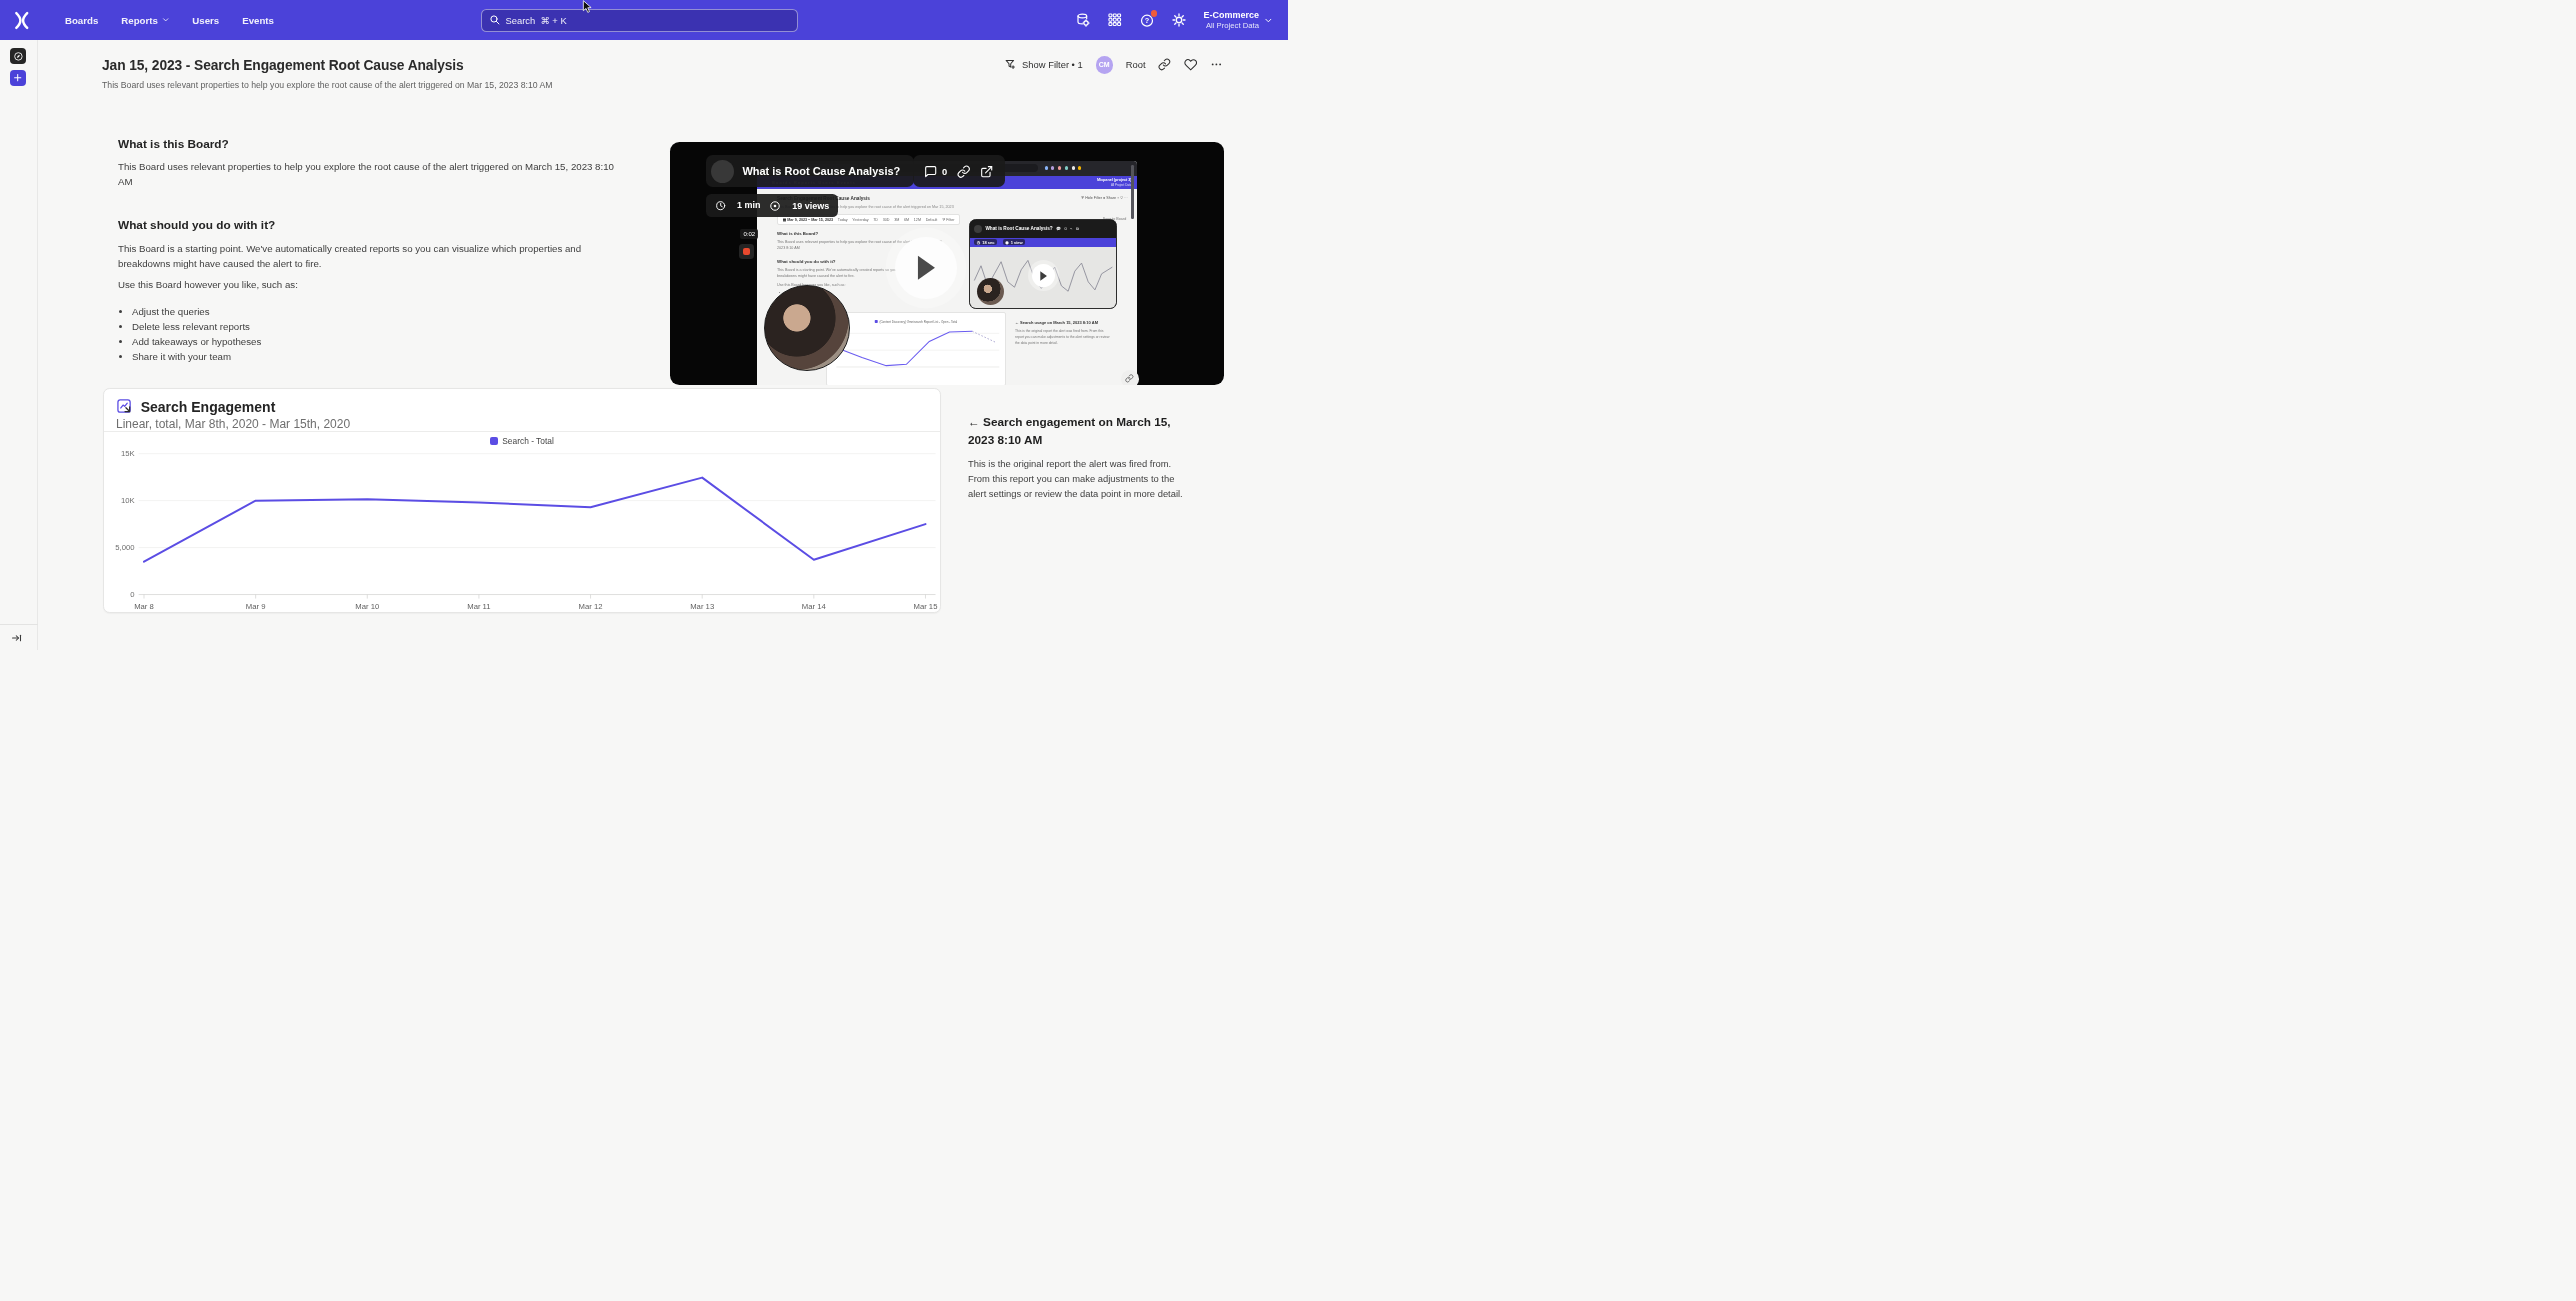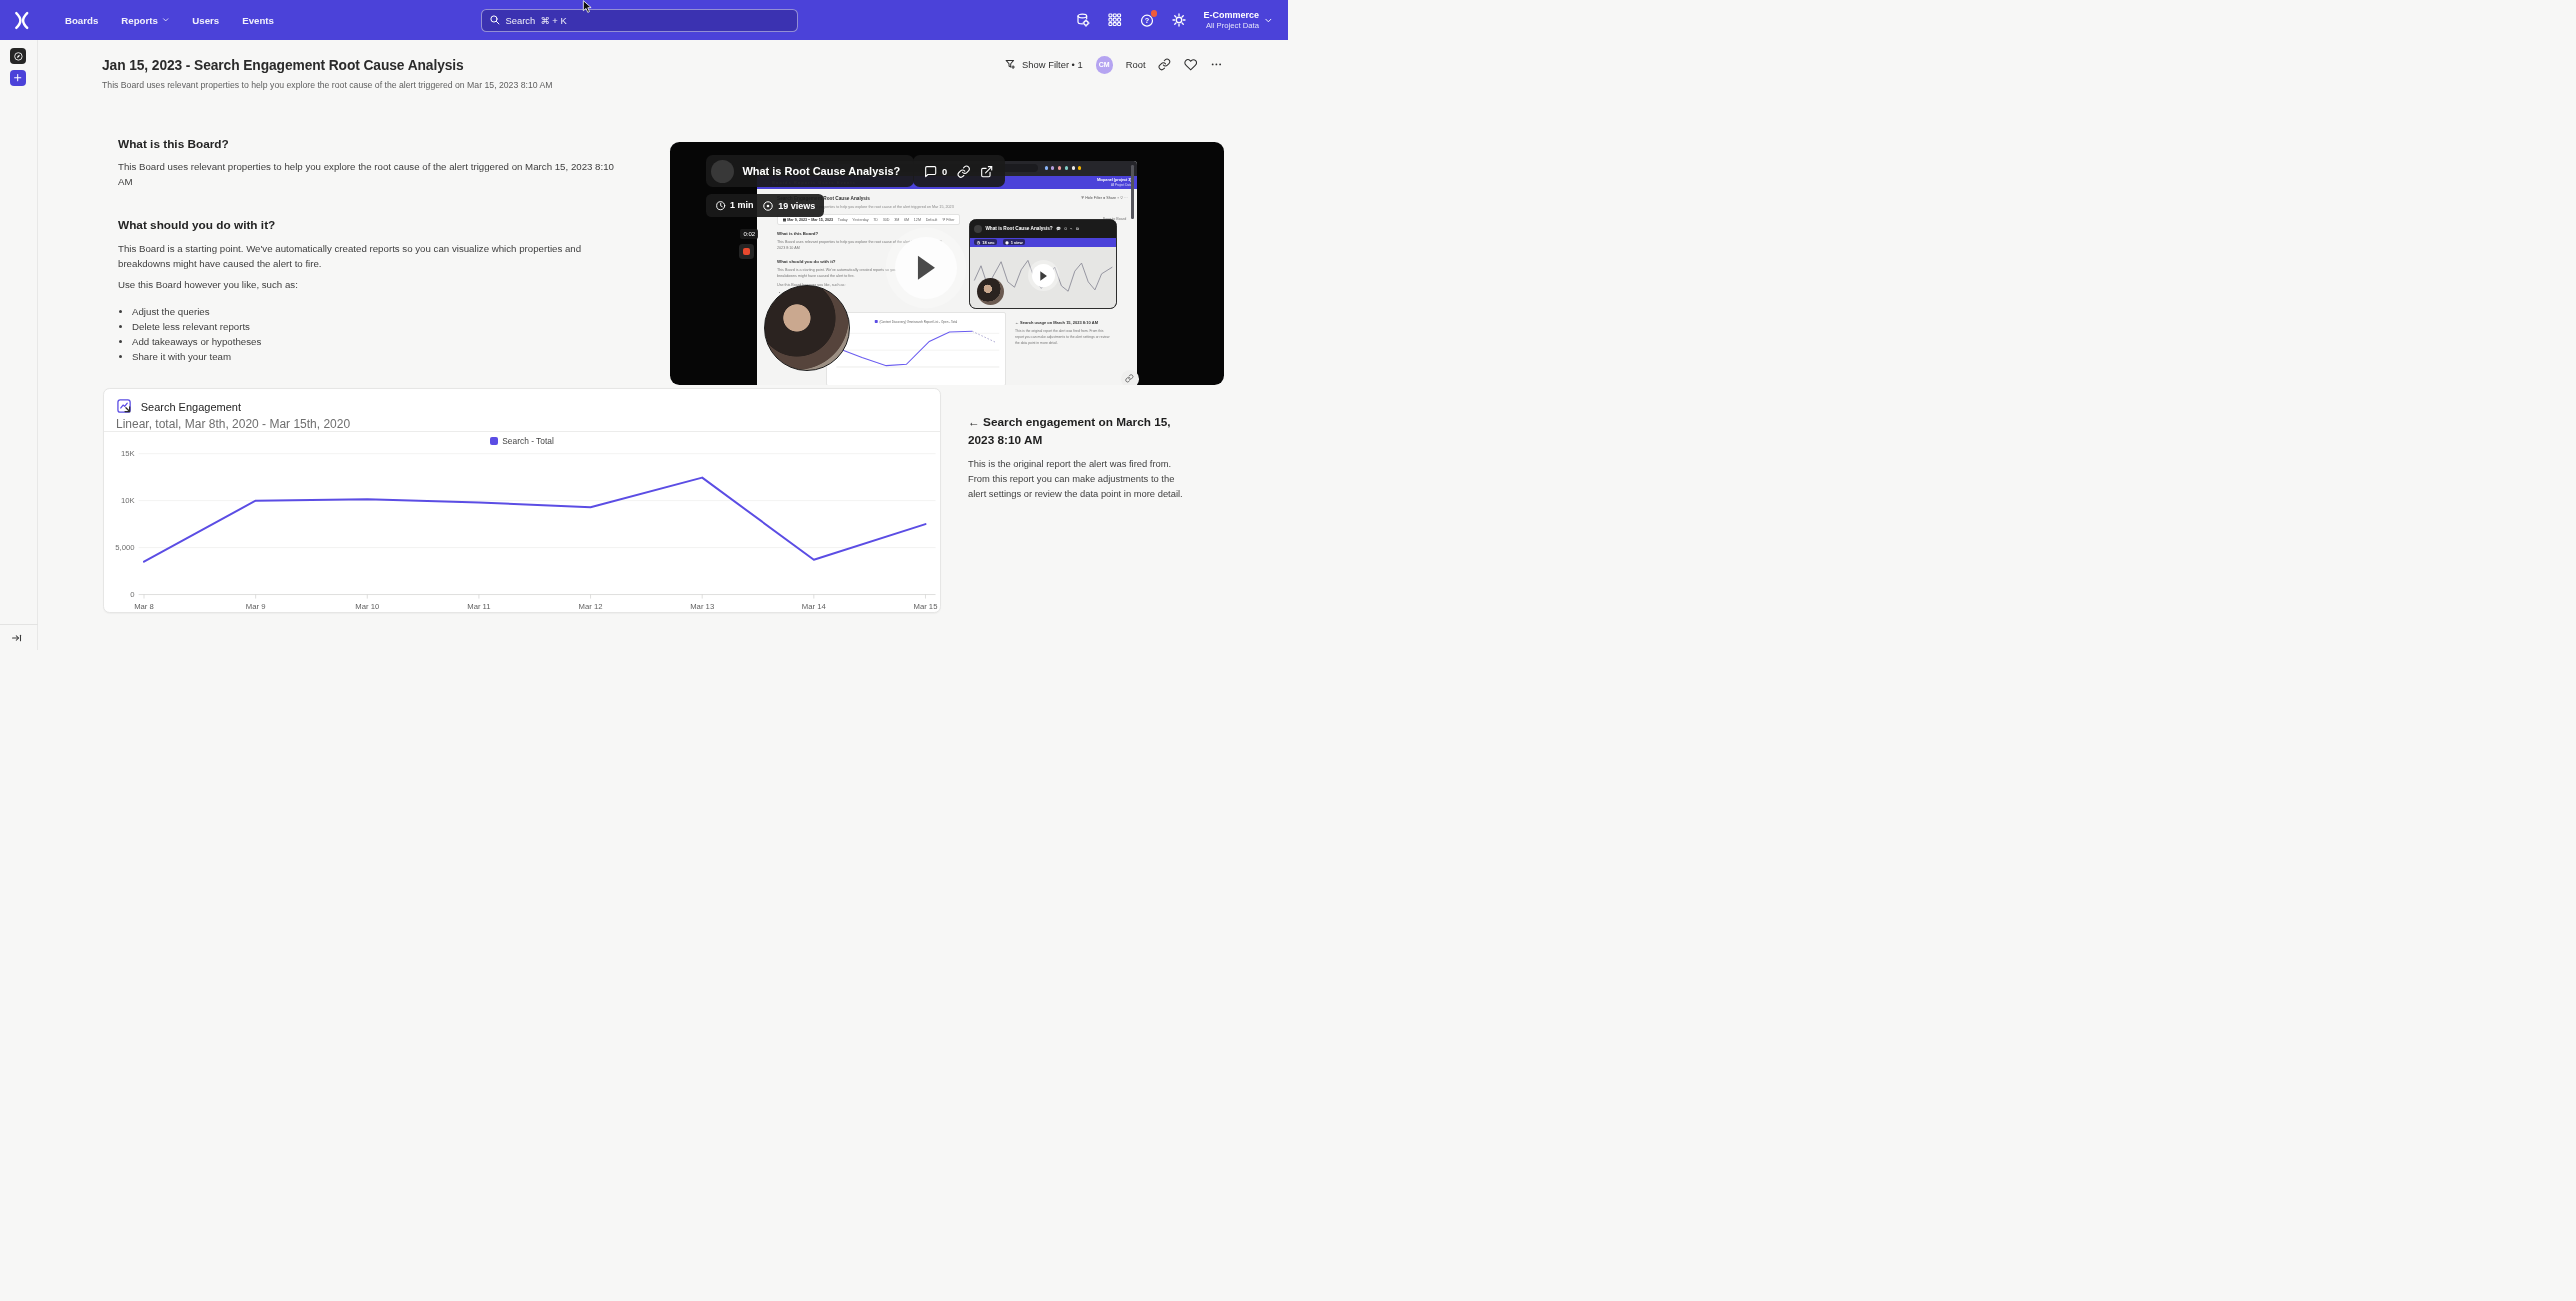--- a/index.html
+++ b/index.html
@@ -70,21 +70,21 @@
   .mini-note-p { position:absolute; left:258px; top:167px; width:95px; font-size:3.4px; line-height:6px; color:#777; }
   .vc-scrollthumb { position:absolute; left:374px; top:4px; width:2.7px; height:54px; background:#55555c; border-radius:1.3px; }
 
   .vc-pill { position:absolute; background:rgba(26,26,26,0.92); border-radius:6.7px; display:flex; align-items:center; color:#fff; }
   .vc-title-pill { left:36px; top:13.4px; height:32px; padding:0 13.4px 0 4.7px; }
   .vc-title-avatar { width:23px; height:23px; border-radius:50%; background:#383838; }
   .vc-title-text { margin-left:8.7px; font-size:11px; font-weight:700; white-space:nowrap; }
   .vc-icons-pill { left:243px; top:13.4px; height:32px; padding:0 10.8px; gap:10px; }
   .vc-count { font-size:9.4px; font-weight:700; }
   .vc-meta-pill { left:36px; top:52px; height:23px; padding:0 8.7px; gap:8.7px; border-radius:5.4px; }
-  .vc-meta { display:flex; align-items:center; gap:4px; font-size:9px; font-weight:700; }
+  .vc-meta { display:flex; align-items:center; gap:11px; font-size:9px; font-weight:700; }
   .vc-timer { position:absolute; left:70px; top:87px; background:rgba(26,26,26,0.92); color:#fff; font-size:6px; padding:2px 3.4px; border-radius:2px; }
   .vc-record { position:absolute; left:69px; top:102px; width:15px; height:15px; background:#242424; border-radius:3.4px; display:flex; align-items:center; justify-content:center; }
   .vc-record i { display:block; width:7.4px; height:7.4px; border-radius:2px; background:#e8492e; }
 
   .vc-play { position:absolute; left:225px; top:95px; width:62px; height:62px; border-radius:50%; background:#fdfdfd; display:flex; align-items:center; justify-content:center; cursor:pointer; box-shadow:0 0 0 9.4px rgba(255,255,255,0.25); }
   .vc-webcam { position:absolute; left:94px; top:143px; width:86px; height:86px; border-radius:50%;
        background:radial-gradient(circle at 38% 38%, #caa88f 0 18%, #2b2320 19% 52%, #56443c 53% 70%, #9c8f83 71%);
        border:0.7px solid #1c1c1c; }
 
   .tablet { position:absolute; left:299px; top:77px; width:148px; height:90px; background:#101010; border:1.3px solid #2c2c2c; border-radius:6.7px; overflow:hidden; }
@@ -96,21 +96,21 @@
   .tablet-meta { display:flex; align-items:center; gap:2px; color:#fff; font-size:4px; font-weight:700; background:rgba(20,20,20,0.6); border-radius:2px; padding:0.7px 2.7px; }
   .tablet-body { position:absolute; left:0; top:27px; width:100%; height:63px; background:#e6e6e4; }
   .tablet-play { position:absolute; left:62px; top:44px; width:23px; height:23px; border-radius:50%; background:#fff; display:flex; align-items:center; justify-content:center; box-shadow:0 0 0 4px rgba(255,255,255,0.35); }
   .tablet-cam { position:absolute; left:6.7px; top:58px; width:27px; height:27px; border-radius:50%;
        background:radial-gradient(circle at 40% 40%, #caa88f 0 18%, #2b2320 19% 55%, #6b5a50 56%); }
   .vc-link-btn { position:absolute; left:451px; top:228px; width:17.5px; height:17.5px; border-radius:50%; background:#efefee; display:flex; align-items:center; justify-content:center; cursor:pointer; }
 
   
   .chart-card { position:absolute; left:103px; top:388px; width:838px; height:225px; background:#fff; border:0.7px solid #e6e6e5; border-radius:6.7px; box-shadow:0 0.7px 1.3px rgba(0,0,0,0.04); }
   .cc-head { position:absolute; left:12px; top:8.7px; display:flex; align-items:center; gap:6.7px; }
-  .cc-title { font-size:11px; font-weight:400; color:#242424; cursor:pointer; }
+  .cc-title { font-size:14px; font-weight:700; color:#242424; cursor:pointer; }
   .cc-subtitle { position:absolute; left:12px; top:27.6px; font-size:12px; color:#6e6e6e; }
   .cc-divider { position:absolute; left:0; top:42px; width:100%; border-top:0.7px solid #ececeb; }
   .cc-legend { position:absolute; left:0; top:47px; width:100%; display:flex; justify-content:center; align-items:center; gap:4.7px; font-size:8.4px; color:#444; cursor:pointer; }
   .cc-swatch { width:7.4px; height:8.7px; border-radius:2px; background:#5b4de4; }
   #chart-svg { position:absolute; left:0; top:62px; }
 
   
   .note-title { position:absolute; left:968px; top:413px; width:226px; font-size:11.8px; font-weight:700; line-height:18px; color:#1f1f1f; }
   .note-body { position:absolute; left:968px; top:456px; width:222px; font-size:9.4px; line-height:15px; color:#3e3e3e; }
 

